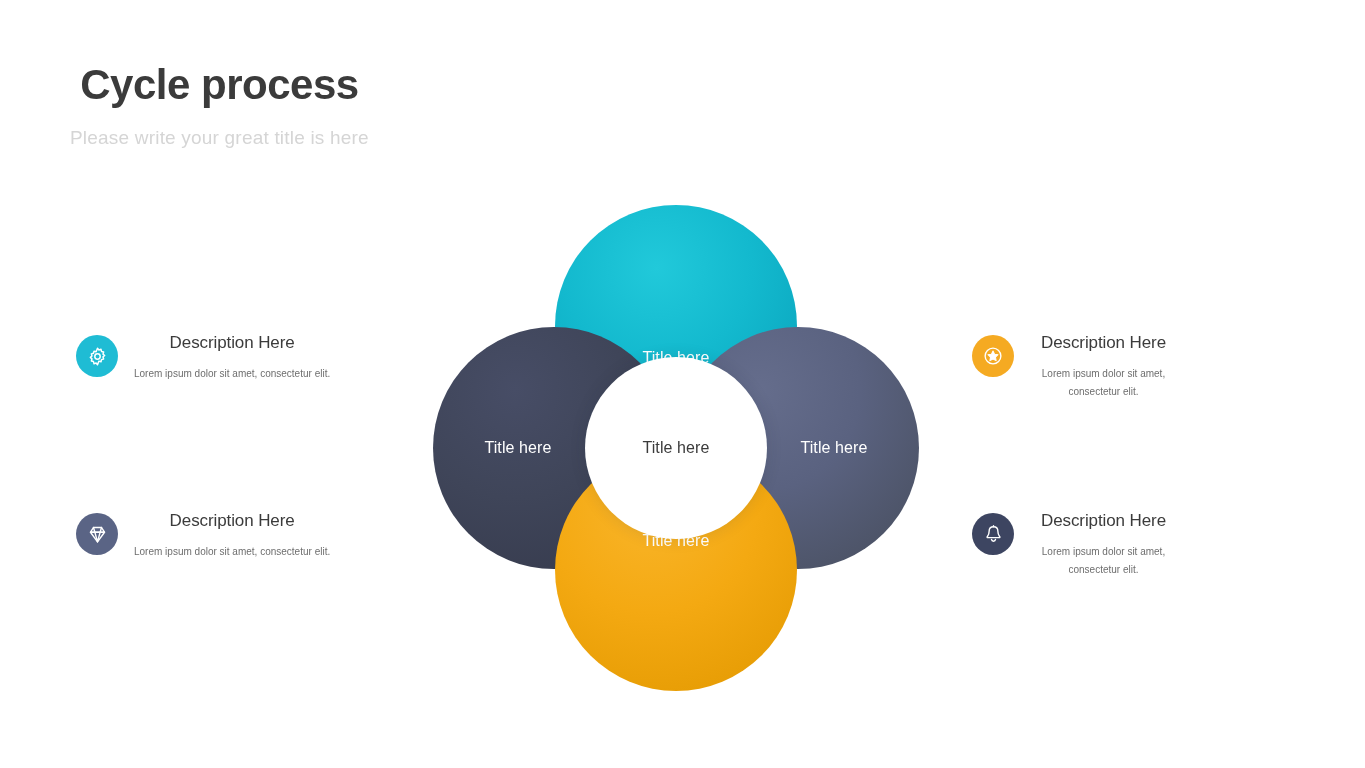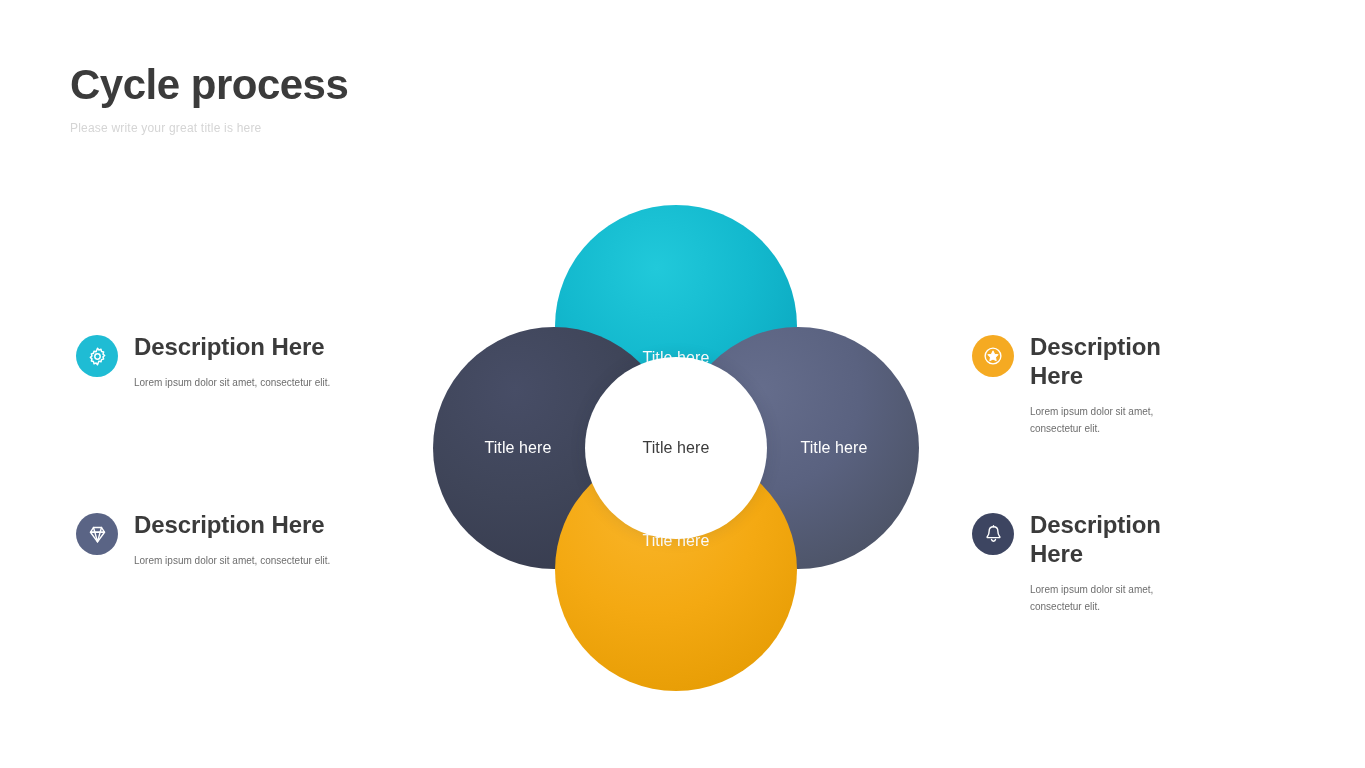--- a/index.html
+++ b/index.html
@@ -3,44 +3,44 @@
 <meta charset="utf-8">
 <title>Cycle process</title>
 <style>
   * { margin:0; padding:0; box-sizing:border-box; }
   html, body {
     width:1365px; height:768px;
     background:#ffffff;
     font-family:"Liberation Sans", sans-serif;
     overflow:hidden;
   }
-  .slide { position:relative; width:1177px; height:768px; background:#fff; }
+  .slide { position:relative; width:1177px; height:768px; background:#fff;text-align:center; }
 
   
   .header { position:absolute; left:70px; top:62px; }
   .page-title {
     font-size:42px; font-weight:bold; color:#3b3b3b;
     letter-spacing:-0.5px; line-height:1.1;
   }
   .page-subtitle {
-    margin-top:13px; font-size:12px; color:#d5d5d5;
+    margin-top:19px; font-size:19px; color:#d5d5d5;
     letter-spacing:0.2px; font-weight:400;
   }
 
   
   .feature { position:absolute; display:flex; align-items:flex-start; }
   .feature-icon {
     width:42px; height:42px; border-radius:50%;
     display:flex; align-items:center; justify-content:center;
     flex:0 0 42px; margin-top:2px;
   }
   .feature-icon svg { display:block; }
   .feature-text { margin-left:16px; }
   .feature-title {
-    font-size:24px; font-weight:bold; color:#3b3b3b;
+    font-size:17px; font-weight:normal; color:#3b3b3b;
     line-height:1.2; letter-spacing:-0.1px;
   }
   .feature-desc {
     margin-top:12px; font-size:10px; color:#6e6e6e;
     line-height:1.76; max-width:250px; font-weight:400;
   }
 
   .feature.left  { left:76px; }
   .feature.right { left:972px; }
   .f-tl { top:333px; }

